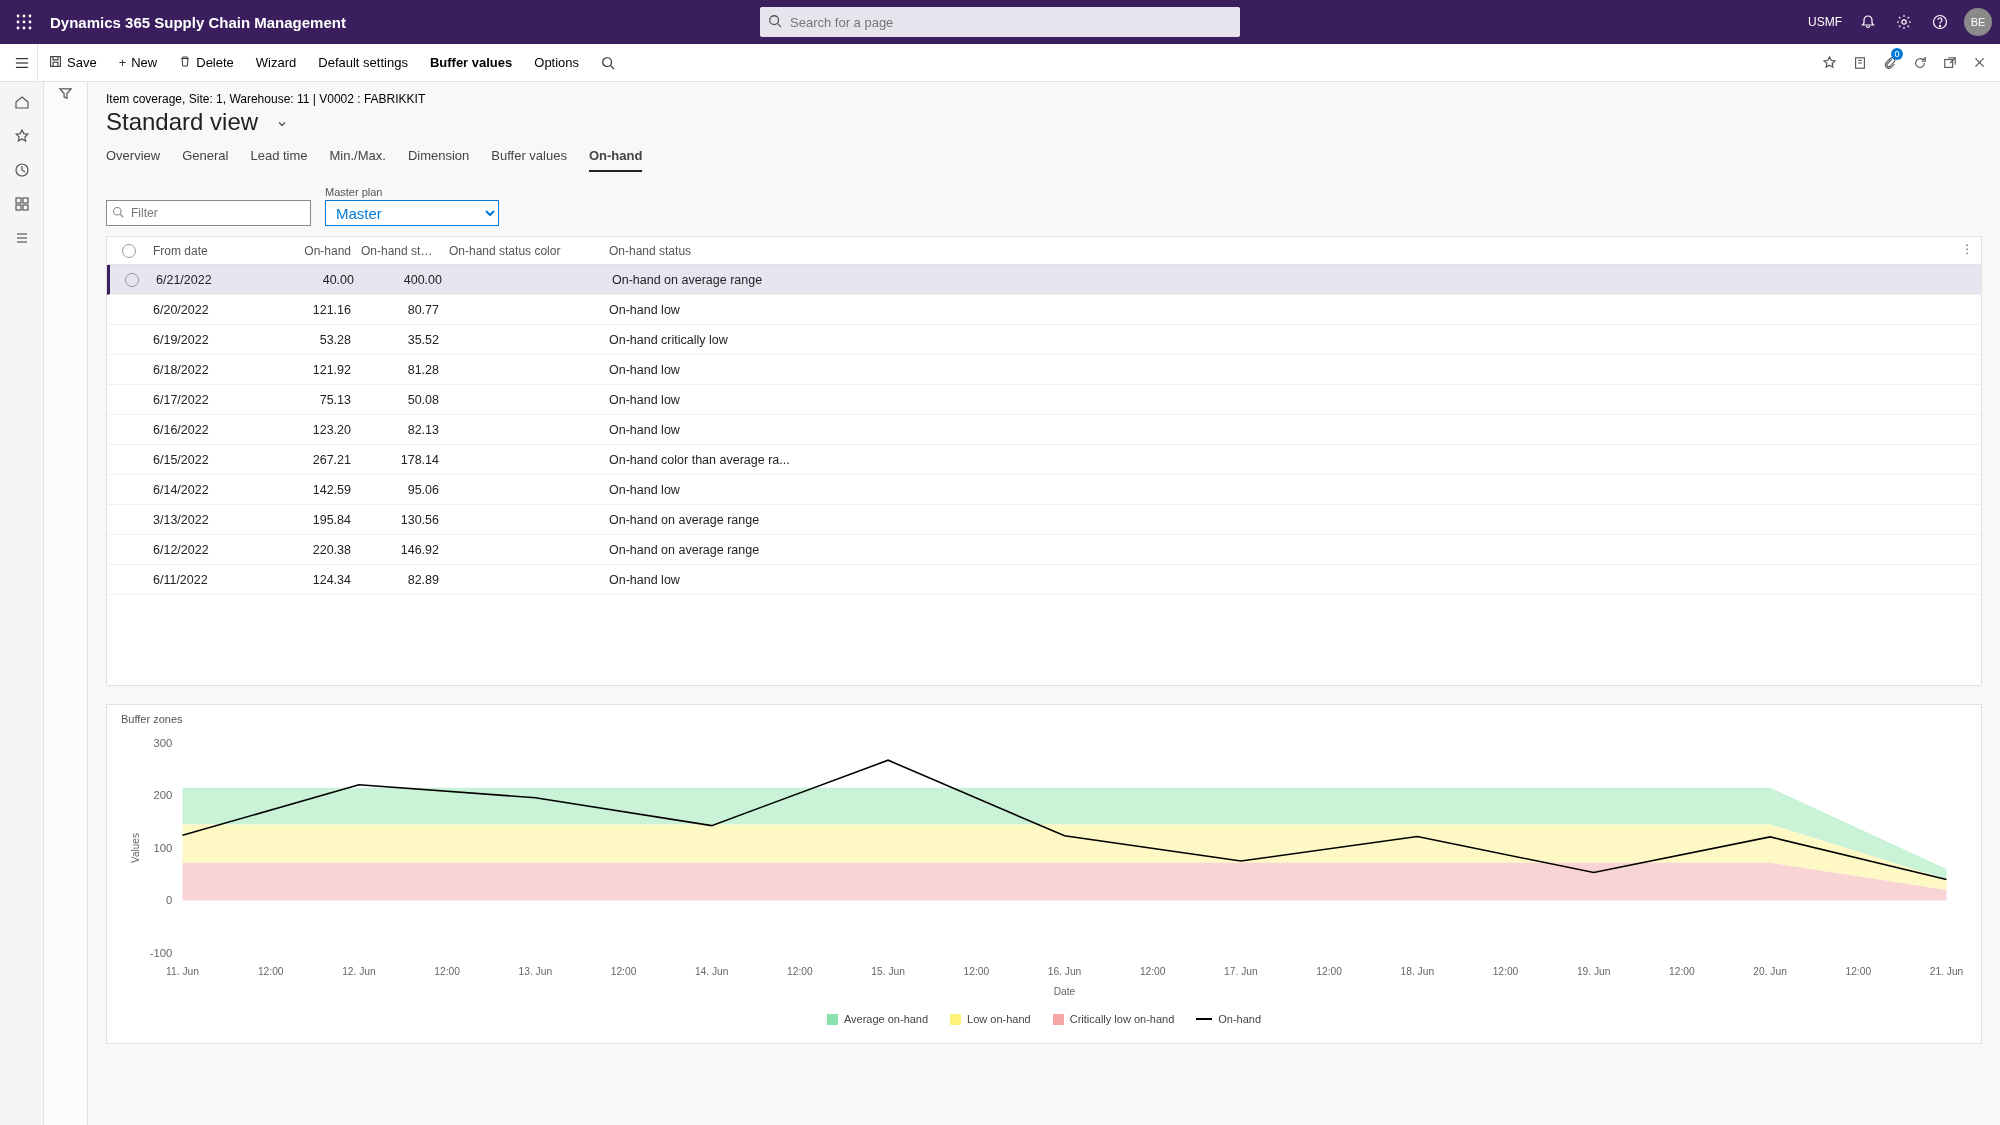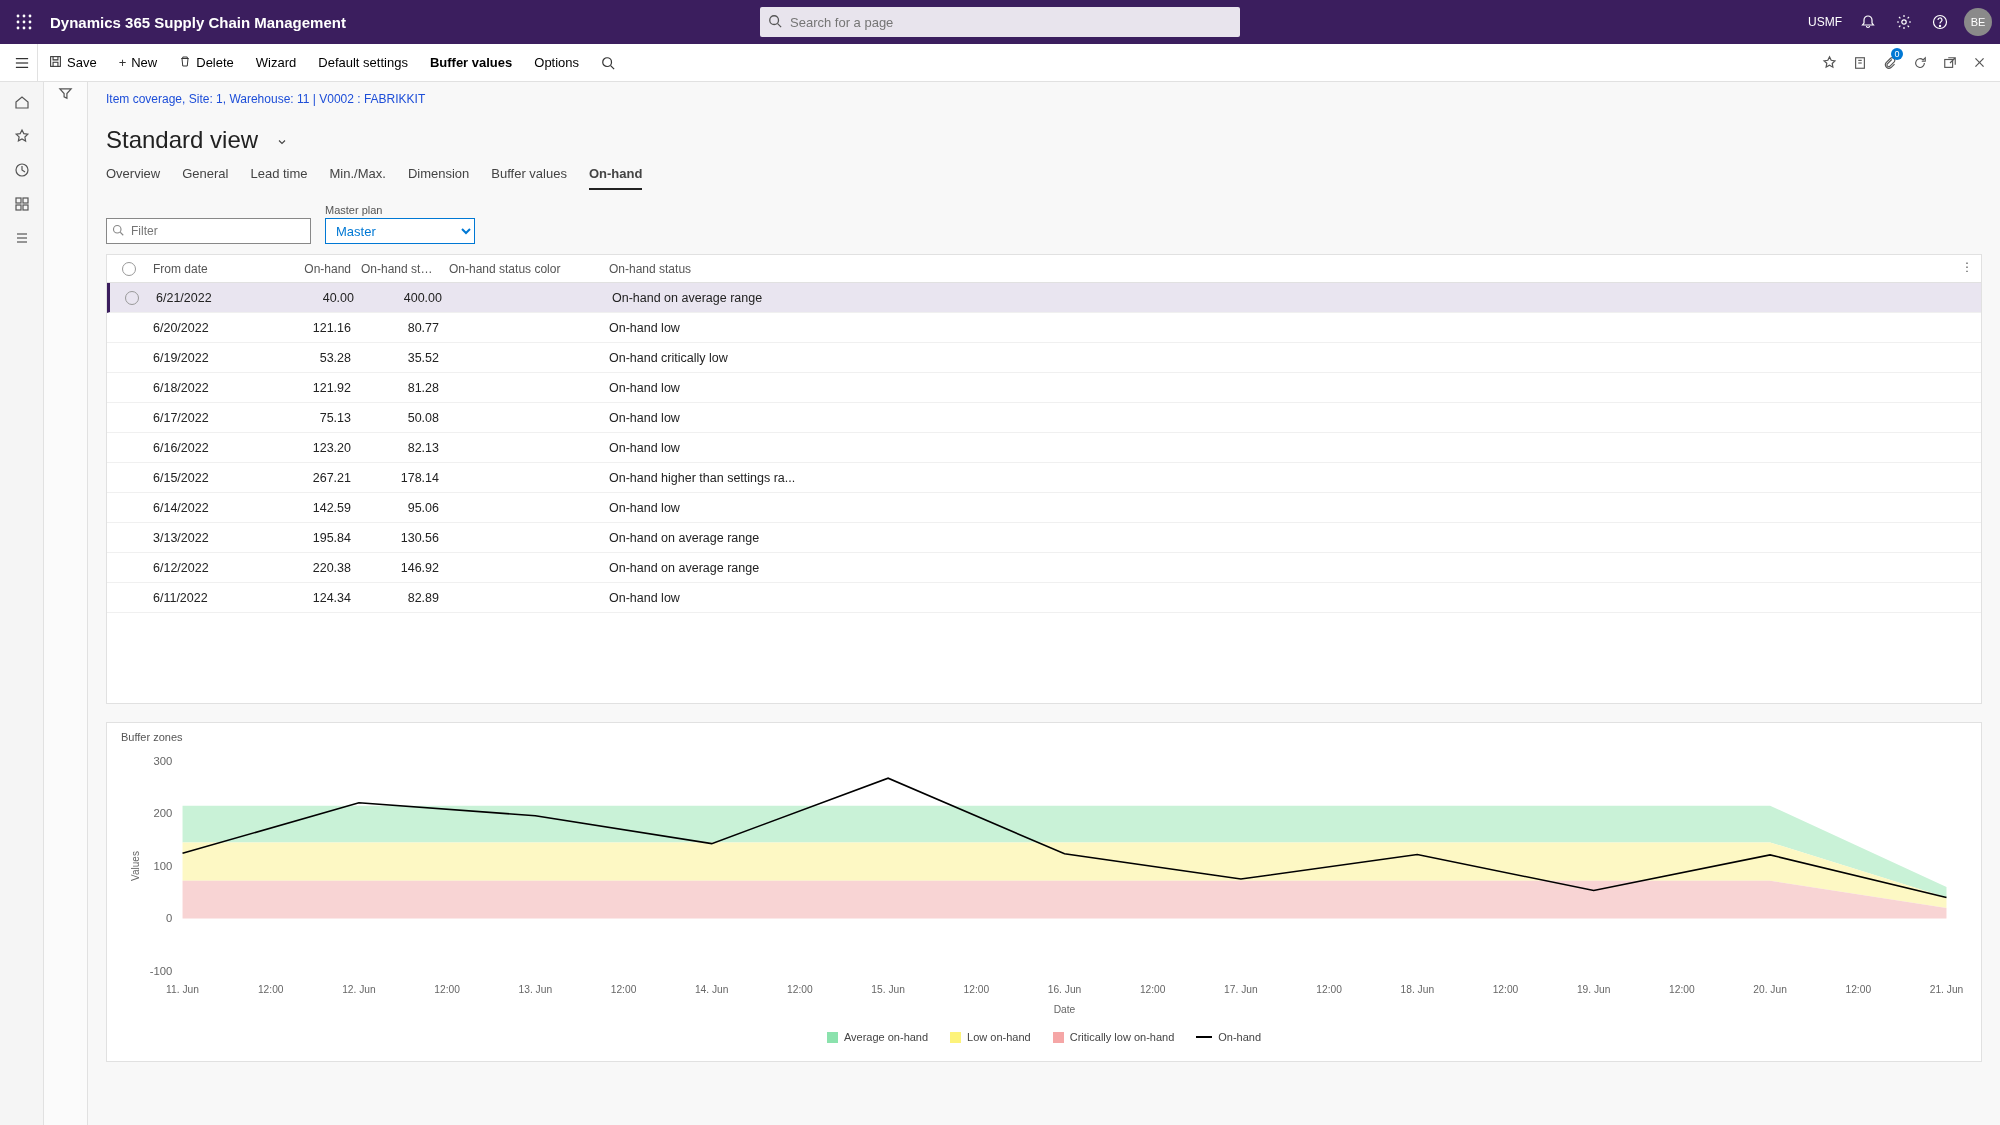--- a/index.html
+++ b/index.html
@@ -21,32 +21,32 @@
 .abtn.bold{font-weight:600}
 .ab-right{margin-left:auto;display:flex;align-items:center;height:100%}
 .ab-right .abtn{padding:0 8px}
 .badge{position:relative}
 .badgedot{position:absolute;top:4px;right:2px;background:#0078d4;color:#fff;font-size:9px;border-radius:50%;width:12px;height:12px;display:flex;align-items:center;justify-content:center}
 .shell{display:flex;height:calc(100vh - 82px)}
 .navrail{width:44px;background:#f5f5f5;border-right:1px solid #e1e1e1;display:flex;flex-direction:column;align-items:center;padding-top:4px}
 .navrail .ritem{width:32px;height:32px;display:flex;align-items:center;justify-content:center;cursor:pointer;color:#555;margin-bottom:2px}
 .filterrail{width:44px;background:#fbfbfb;border-right:1px solid #e1e1e1;display:flex;flex-direction:column;align-items:center;padding-top:4px}
 .content{flex:1;background:#f8f8f8;overflow:auto;padding:10px 18px 18px 18px}
-.crumb{font-size:12px;color:#1d4ed8;margin-bottom:20px}
+.crumb{font-size:12px;color:#000000;margin-bottom:2px}
 .viewname{font-size:24px;font-weight:400;color:#222;display:flex;align-items:center;gap:18px;margin-bottom:12px}
 .tabs{display:flex;gap:22px;border-bottom:0;margin-bottom:14px;font-size:13px}
 .tab{padding-bottom:7px;cursor:pointer;color:#444}
 .tab.active{font-weight:600;border-bottom:2px solid #222}
 .filterrow{display:flex;gap:14px;align-items:flex-end;margin-bottom:10px}
 .filterbox{width:205px}
 .filterbox input{width:100%;height:26px;border:1px solid #888;padding:0 6px 0 24px;font-size:12px}
 .filterbox .wrap{position:relative}
 .filterbox .sic{position:absolute;left:6px;top:6px;color:#888;font-size:12px}
 .selbox .lbl{font-size:11px;color:#555;margin-bottom:2px}
-.selbox select{width:150px;height:26px;border:1px solid #0078d4;background:#fff;color:#0078d4;font-size:13px;padding:0 6px}
+.selbox select{width:174px;height:26px;border:1px solid #0078d4;background:#fff;color:#0078d4;font-size:15px;padding:0 6px}
 .gridwrap{background:#fff;border:1px solid #e1e1e1}
 .gridhead{display:flex;align-items:center;height:28px;font-size:12px;color:#555;border-bottom:1px solid #e1e1e1;position:relative}
 .col-sel{width:44px;display:flex;justify-content:center}
 .col-sel .ocirc{width:14px;height:14px;border:1px solid #999;border-radius:50%}
 .col-date{width:130px;padding-left:2px}
 .col-oh{width:80px;text-align:right;padding-right:10px}
 .col-ohstat{width:88px;text-align:right;padding-right:10px;overflow:hidden;text-overflow:ellipsis;white-space:nowrap}
 .col-color{width:150px}
 .col-statustxt{flex:1;padding-left:10px}
 .gridmore{position:absolute;right:8px;top:5px;cursor:pointer}
@@ -351,21 +351,21 @@
             <div class="col-statustxt">On-hand low</div>
           </div>
           <div class="gridrow">
             <div class="col-sel"></div>
             <div class="col-date">6/15/2022</div>
             <div class="col-oh">267.21</div>
             <div class="col-ohstat">178.14</div>
             <div class="col-color">
               <div class="swatch sw-purple"></div>
             </div>
-            <div class="col-statustxt">On-hand higher than settings ra...</div>
+            <div class="col-statustxt">On-hand color than average ra...</div>
           </div>
           <div class="gridrow">
             <div class="col-sel"></div>
             <div class="col-date">6/14/2022</div>
             <div class="col-oh">142.59</div>
             <div class="col-ohstat">95.06</div>
             <div class="col-color">
               <div class="swatch sw-yellow"></div>
             </div>
             <div class="col-statustxt">On-hand low</div>

